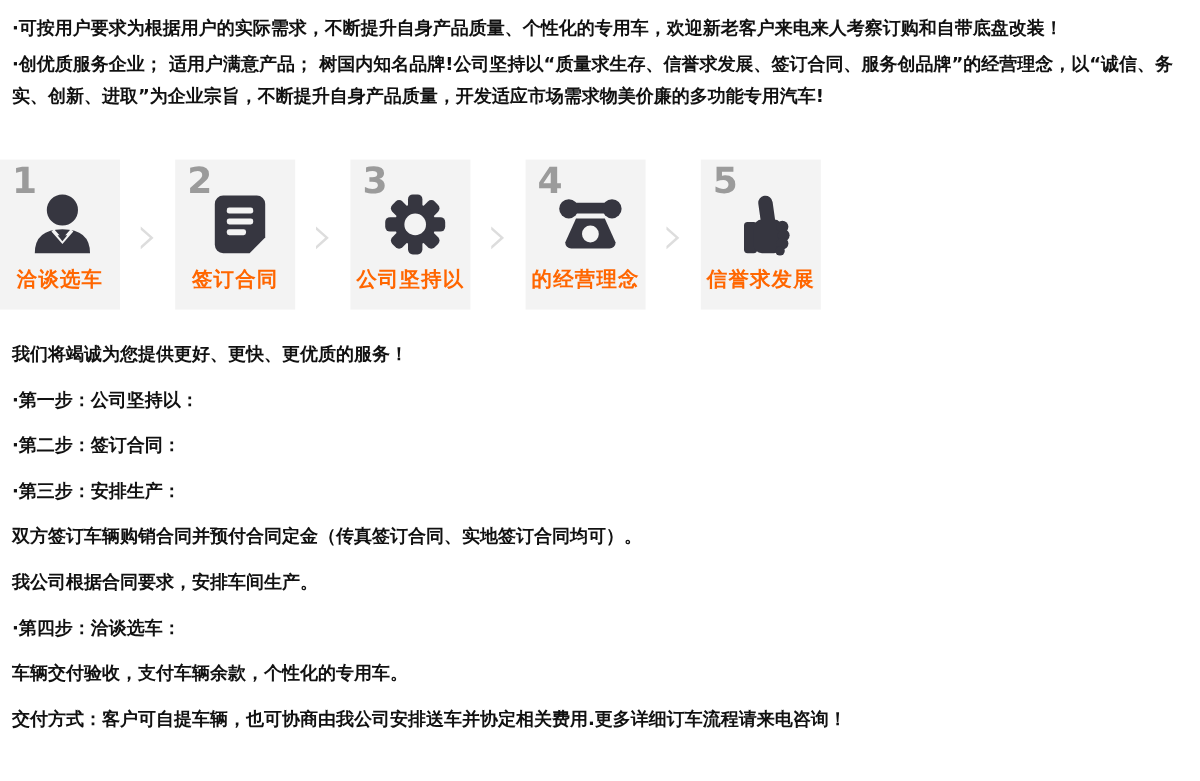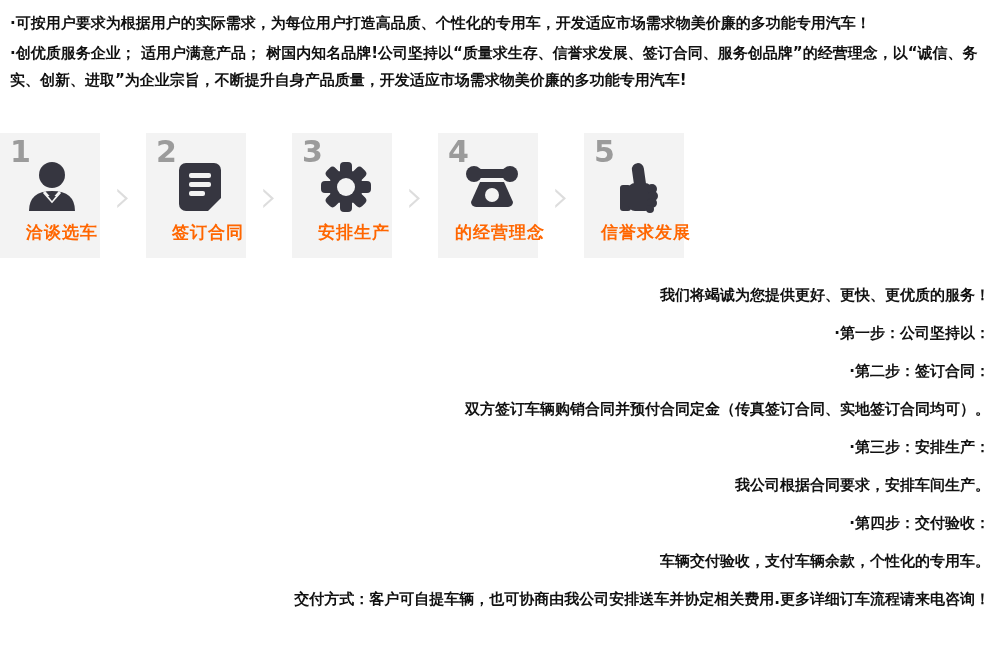--- a/index.html
+++ b/index.html
@@ -39,21 +39,21 @@
     color: #9b9b9b;
     line-height: 34px;
   }
   .step-icon {
     position: absolute;
     left: 22px; top: 22px;
     width: 64px; height: 64px;
   }
   .step-label {
     position: absolute;
-    left: 12px; bottom: 14px;
+    left: 0; bottom: 14px;
     width: 100%;
     text-align: center;
     font-size: 17px;
     font-weight: bold;
     color: #ff6600;
     letter-spacing: 1px;
   }
   .step-arrow {
     width: 46px; height: 125px;
     flex: 0 0 auto;
@@ -67,29 +67,29 @@
     user-select: none;
   }
   .details {
     position: absolute;
     left: 10px; top: 286px;
     width: 980px;
     font-size: 15px;
     font-weight: bold;
     line-height: 18px;
   }
-  .details p { margin-bottom: 20px; text-align: right; }
+  .details p { margin-bottom: 20px; }
   .svg-dark { fill: #363640; }
   .svg-light { fill: #f3f3f3; }
 </style>
 </head>
 <body>
 
 <div class="intro">
-  <p>·可按用户要求为根据用户的实际需求，为每位用户打造高品质、个性化的专用车，开发适应市场需求物美价廉的多功能专用汽车！</p>
+  <p>·可按用户要求为根据用户的实际需求，不断提升自身产品质量、个性化的专用车，欢迎新老客户来电来人考察订购和自带底盘改装！</p>
   <p>·创优质服务企业； 适用户满意产品； 树国内知名品牌!公司坚持以“质量求生存、信誉求发展、签订合同、服务创品牌”的经营理念，以“诚信、务实、创新、进取”为企业宗旨，不断提升自身产品质量，开发适应市场需求物美价廉的多功能专用汽车!</p>
 </div>
 
 <div class="steps-row">
 
   <div class="step-box">
     <span class="step-number">1</span>
     <span class="step-icon">
       <svg viewBox="0 0 64 64" width="64" height="64">
         <circle class="svg-dark" cx="30" cy="20" r="13"></circle>
@@ -125,21 +125,21 @@
         <g class="svg-dark">
           <circle cx="32" cy="32" r="17"></circle>
           <rect x="26" y="7" width="12" height="50" rx="4"></rect>
           <rect x="26" y="7" width="12" height="50" rx="4" transform="rotate(45 32 32)"></rect>
           <rect x="26" y="7" width="12" height="50" rx="4" transform="rotate(90 32 32)"></rect>
           <rect x="26" y="7" width="12" height="50" rx="4" transform="rotate(135 32 32)"></rect>
         </g>
         <circle class="svg-light" cx="32" cy="32" r="9"></circle>
       </svg>
     </span>
-    <span class="step-label">安排生产</span>
+    <span class="step-label">公司坚持以</span>
   </div>
 
   <div class="step-arrow">›</div>
 
   <div class="step-box">
     <span class="step-number">4</span>
     <span class="step-icon">
       <svg viewBox="0 0 64 64" width="64" height="64">
         <g class="svg-dark">
           <rect x="10" y="14" width="44" height="9" rx="4.5"></rect>
@@ -174,22 +174,22 @@
   </div>
 
 </div>
 
 <div class="details">
   <p>我们将竭诚为您提供更好、更快、更优质的服务！</p>
 
   <p>·第一步：公司坚持以：</p>
 
   <p>·第二步：签订合同：</p>
+  <p>·第三步：安排生产：</p>
+
   <p>双方签订车辆购销合同并预付合同定金（传真签订合同、实地签订合同均可）。</p>
-
-  <p>·第三步：安排生产：</p>
   <p>我公司根据合同要求，安排车间生产。</p>
 
-  <p>·第四步：交付验收：</p>
+  <p>·第四步：洽谈选车：</p>
   <p>车辆交付验收，支付车辆余款，个性化的专用车。</p>
 
   <p>交付方式：客户可自提车辆，也可协商由我公司安排送车并协定相关费用.更多详细订车流程请来电咨询！</p>
 </div>
 
 </body></html>

